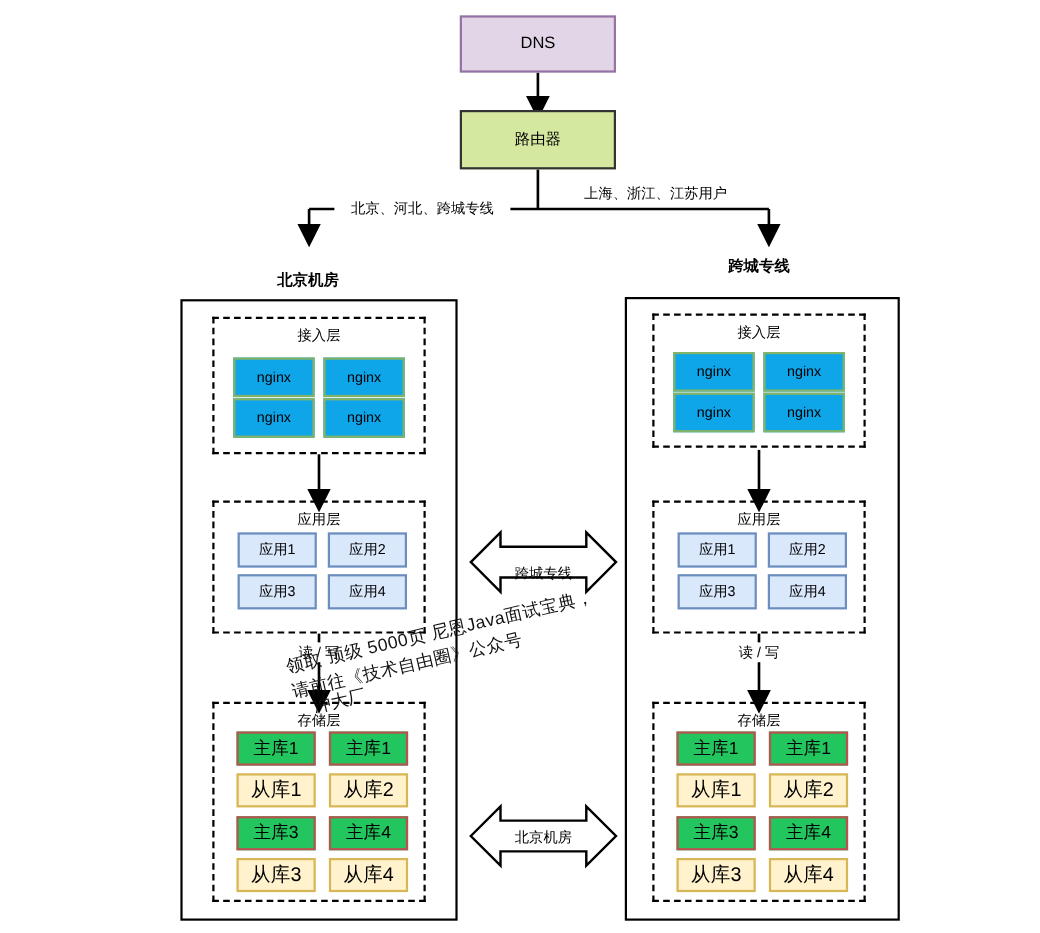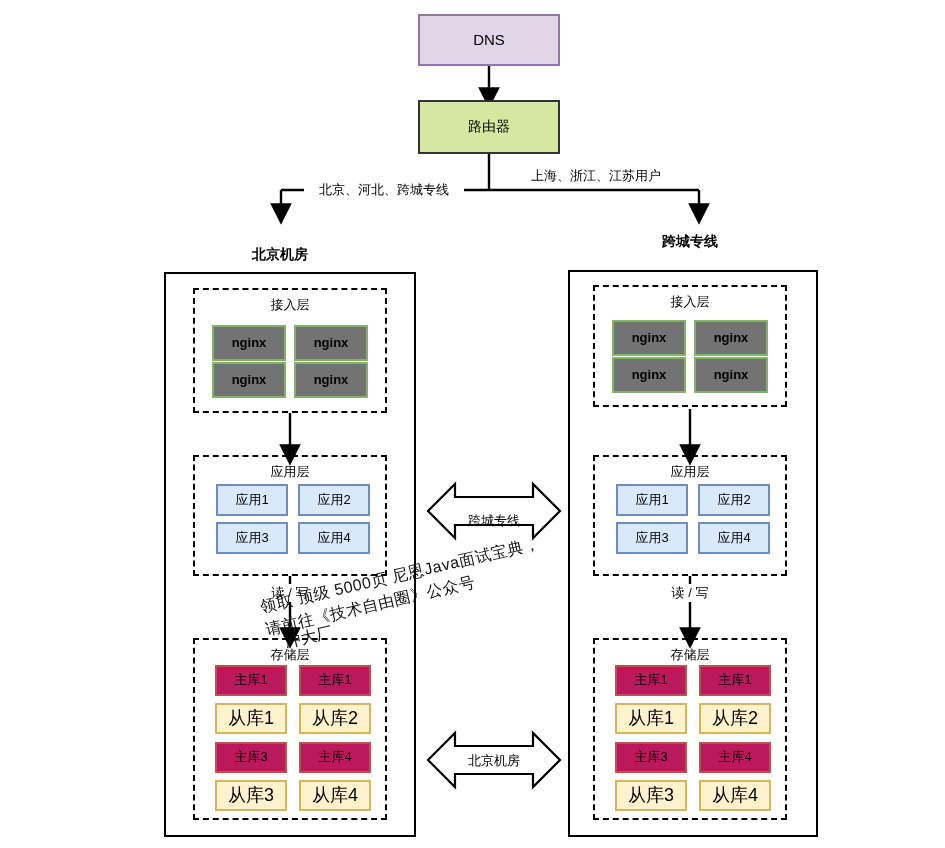--- a/index.html
+++ b/index.html
@@ -37,34 +37,33 @@
     border-color: #9673a6;
     font-size: 15px;
   }
   .node-router {
     background: #d5e8a0;
     border-color: #333333;
     font-size: 14px;
     flex-direction: column;
   }
   .node-nginx {
-    background: #737373;
+    background: #0ea5e9;
     border-color: #82b366;
     font-size: 13px;
-    font-weight: bold;
   }
   .node-app {
     background: #dae8fc;
     border-color: #6c8ebf;
     font-size: 13px;
   }
   .node-master {
-    background: #be185d;
+    background: #22c55e;
     border-color: #b85450;
-    font-size: 13px;
+    font-size: 16px;
   }
   .node-slave {
     background: #fff2cc;
     border-color: #d6b656;
     font-size: 18px;
   }
 
   
   .dc-frame {
     border: 2px solid #000000;

